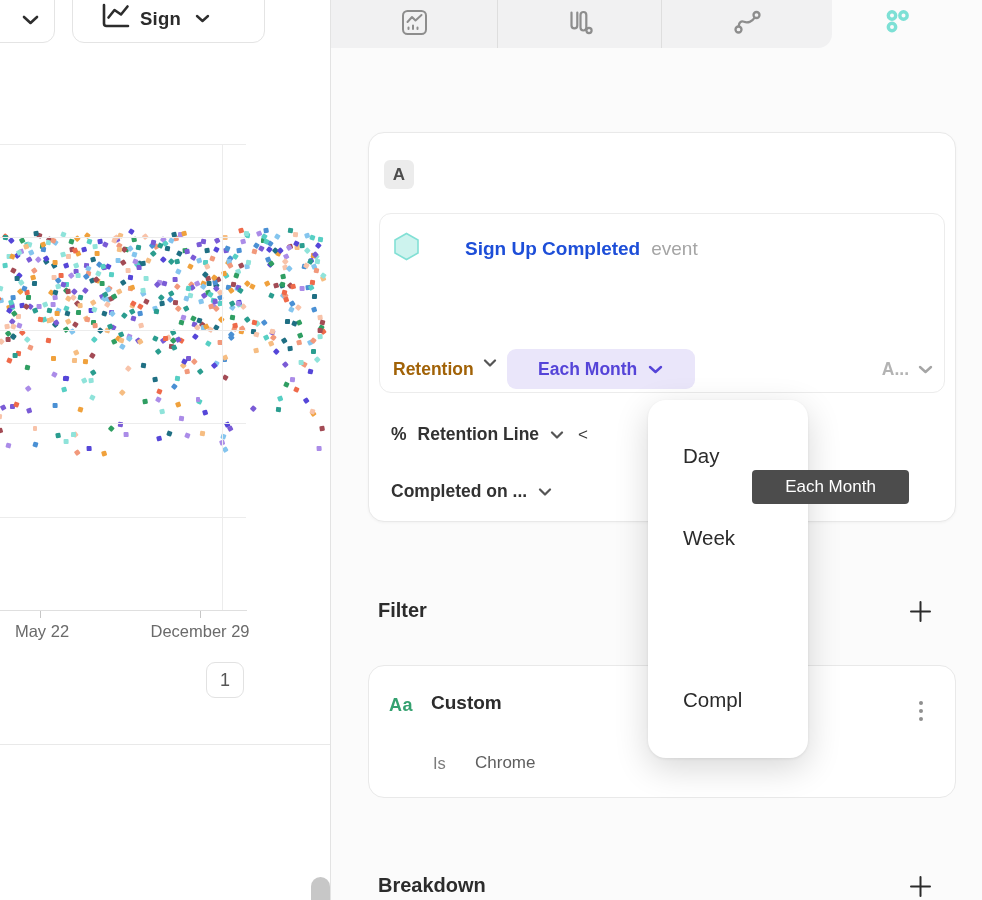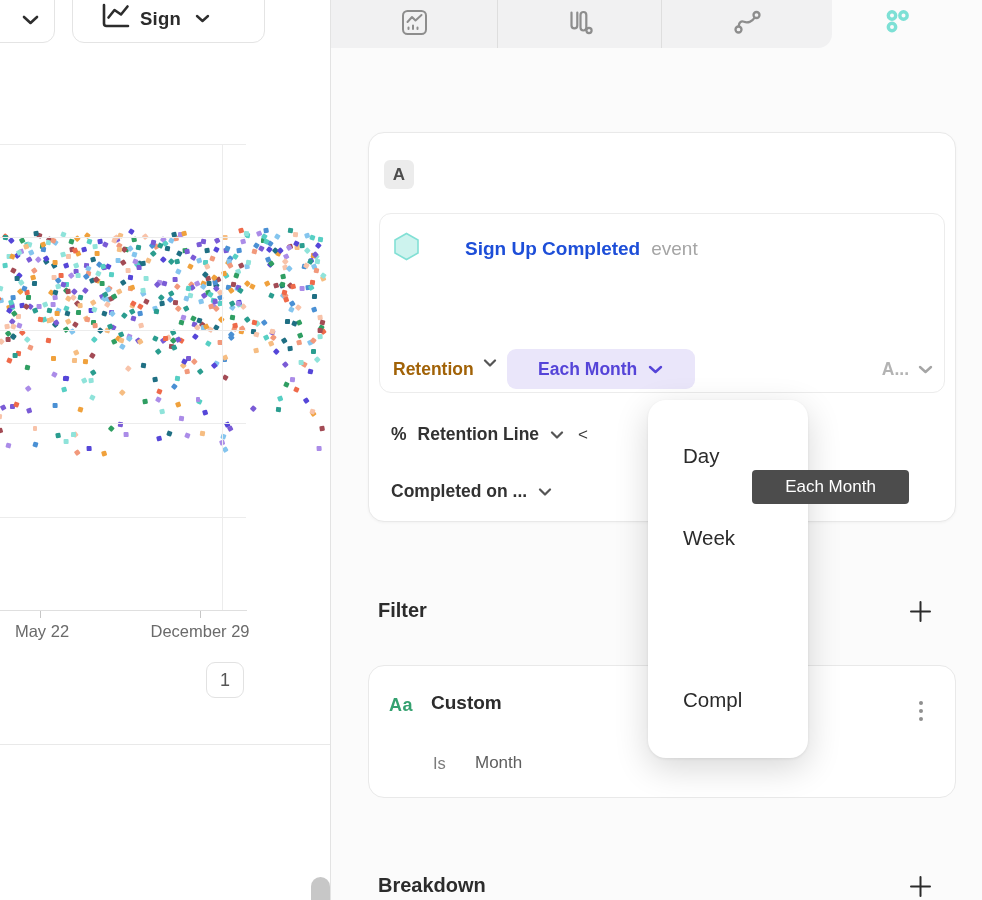--- a/index.html
+++ b/index.html
@@ -798,21 +798,21 @@
 
   <div id="fcard">
     <span class="aa">Aa</span>
     <span class="fname">Custom</span>
     <div id="kebab">
         <i></i>
         <i></i>
         <i></i>
       </div>
     <span class="op">Is</span>
-    <span class="val">Month</span>
+    <span class="val">Chrome</span>
   </div>
 
   <div id="bd-head" class="sec-head">Breakdown</div>
   <div id="bd-plus" class="plus-btn">
     <span>
       <svg width="23" height="23" viewBox="0 0 23 23">
           <path d="M11.5 2v19M2 11.5h19" stroke="#2b2b2b" stroke-width="2" stroke-linecap="round"></path>
         </svg>
     </span>
   </div>

